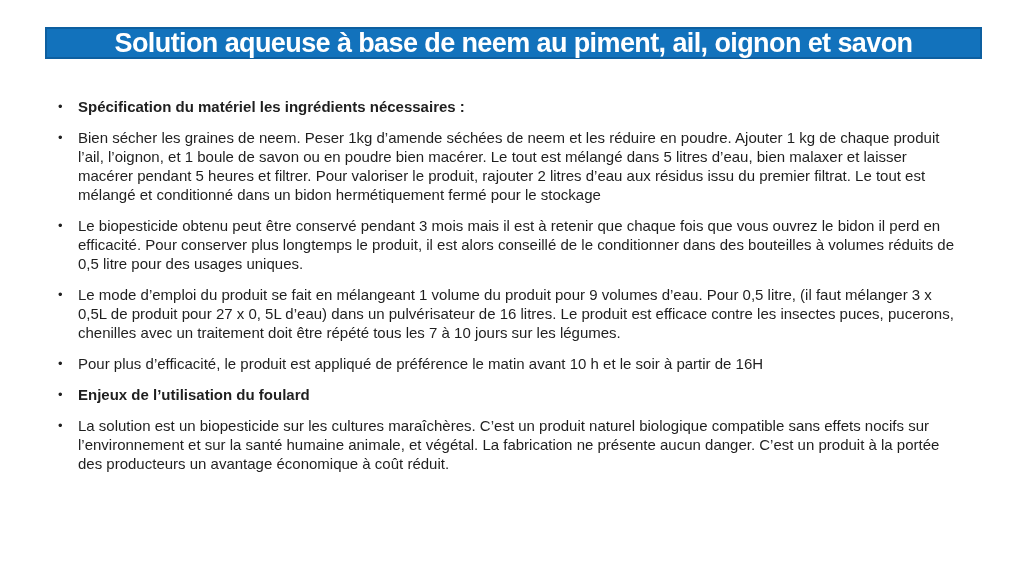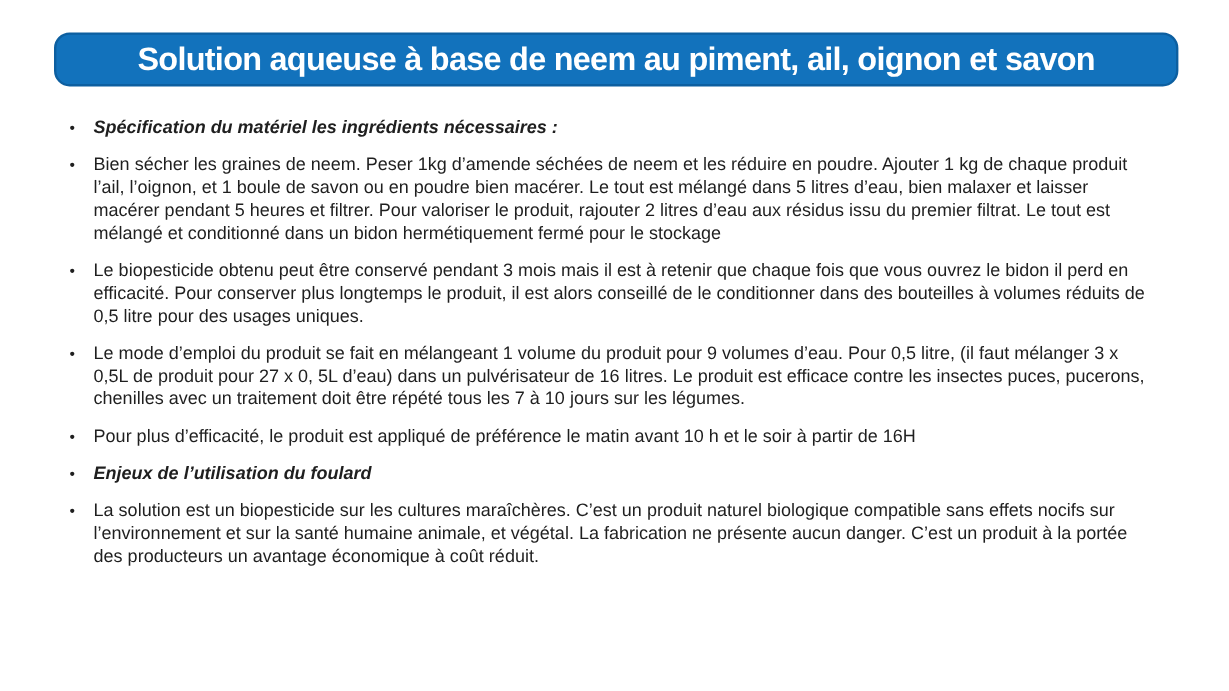--- a/index.html
+++ b/index.html
@@ -21,24 +21,24 @@
   .slide {
     width: 1024px;
     height: 576px;
     background: var(--background);
   }
   .title-banner {
     position: absolute;
     left: 45px;
     top: 27px;
     width: 937px;
-    height: 45px;
+    height: 32px;
     background: var(--title-bg);
     border: 2px solid var(--title-border);
-    border-radius: 13px;
+    border-radius: 0;
     display: flex;
     align-items: center;
     justify-content: center;
   }
   .title-banner h1 {
     color: var(--title-text);
     font-size: 27px;
     font-weight: bold;
     letter-spacing: -0.6px;
     white-space: nowrap;
@@ -63,21 +63,20 @@
     left: 0;
     top: 0;
     width: 14px;
     font-size: 13px;
     line-height: 19px;
     color: var(--body-text);
   }
   .bullet-item .marker::before { content: "\2022"; }
   .bullet-item.em .txt {
     font-weight: bold;
-    font-style: italic;
   }
 </style>
 </head>
 <body>
 
 <div class="slide">
 
   <header class="title-banner">
     <h1>Solution aqueuse à base de neem au piment, ail, oignon et savon</h1>
   </header>

